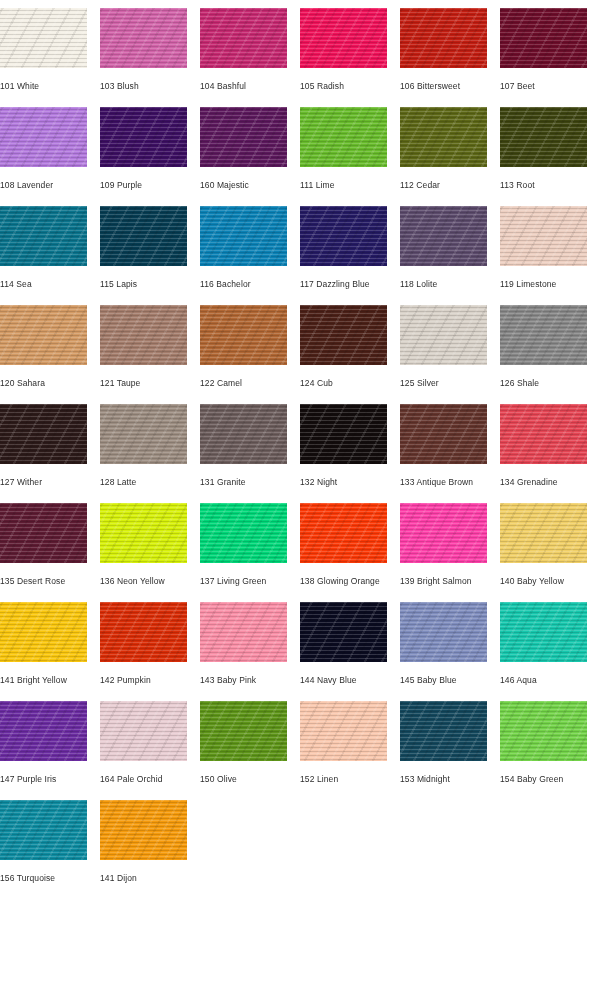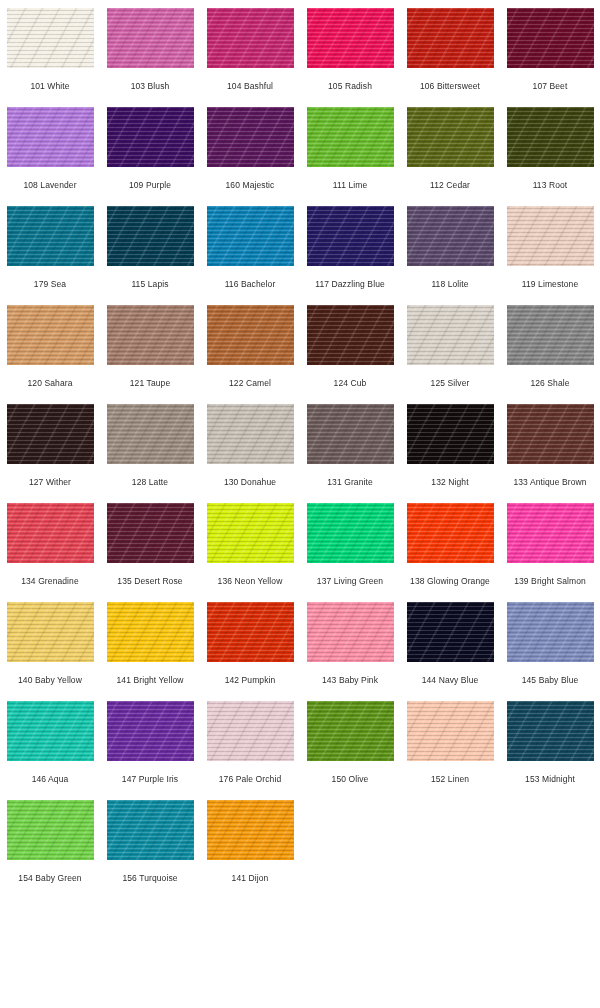--- a/index.html
+++ b/index.html
@@ -24,21 +24,21 @@
     width: 600px;
     padding: 0;
     margin: 0;
     justify-content: start;
   }
   .swatch-cell {
     width: 100px;
     height: 99px;
     display: flex;
     flex-direction: column;
-    align-items: center;
+    align-items: flex-start;
     padding-top: 8px;
   }
   .swatch-cell.empty {
     visibility: hidden;
   }
   .swatch-chip {
     width: 87px;
     height: 60px;
     position: relative;
     overflow: hidden;
@@ -142,21 +142,21 @@
       <div class="swatch-cell">
         <div class="swatch-chip" style="background-color: rgb(92, 102, 22);"></div>
         <div class="swatch-label">112 Cedar</div>
       </div>
       <div class="swatch-cell">
         <div class="swatch-chip" style="background-color: rgb(61, 68, 16);"></div>
         <div class="swatch-label">113 Root</div>
       </div>
       <div class="swatch-cell">
         <div class="swatch-chip" style="background-color: rgb(9, 115, 140);"></div>
-        <div class="swatch-label">179 Sea</div>
+        <div class="swatch-label">114 Sea</div>
       </div>
       <div class="swatch-cell">
         <div class="swatch-chip" style="background-color: rgb(6, 60, 82);"></div>
         <div class="swatch-label">115 Lapis</div>
       </div>
       <div class="swatch-cell">
         <div class="swatch-chip" style="background-color: rgb(10, 129, 181);"></div>
         <div class="swatch-label">116 Bachelor</div>
       </div>
       <div class="swatch-cell">
@@ -197,24 +197,20 @@
       </div>
       <div class="swatch-cell">
         <div class="swatch-chip" style="background-color: rgb(44, 26, 25);"></div>
         <div class="swatch-label">127 Wither</div>
       </div>
       <div class="swatch-cell">
         <div class="swatch-chip" style="background-color: rgb(155, 140, 128);"></div>
         <div class="swatch-label">128 Latte</div>
       </div>
       <div class="swatch-cell">
-        <div class="swatch-chip" style="background-color: rgb(198, 191, 182);"></div>
-        <div class="swatch-label">130 Donahue</div>
-      </div>
-      <div class="swatch-cell">
         <div class="swatch-chip" style="background-color: rgb(107, 92, 91);"></div>
         <div class="swatch-label">131 Granite</div>
       </div>
       <div class="swatch-cell">
         <div class="swatch-chip" style="background-color: rgb(18, 12, 12);"></div>
         <div class="swatch-label">132 Night</div>
       </div>
       <div class="swatch-cell">
         <div class="swatch-chip" style="background-color: rgb(99, 52, 44);"></div>
         <div class="swatch-label">133 Antique Brown</div>
@@ -270,21 +266,21 @@
       <div class="swatch-cell">
         <div class="swatch-chip" style="background-color: rgb(22, 199, 173);"></div>
         <div class="swatch-label">146 Aqua</div>
       </div>
       <div class="swatch-cell">
         <div class="swatch-chip" style="background-color: rgb(106, 43, 160);"></div>
         <div class="swatch-label">147 Purple Iris</div>
       </div>
       <div class="swatch-cell">
         <div class="swatch-chip" style="background-color: rgb(232, 205, 210);"></div>
-        <div class="swatch-label">176 Pale Orchid</div>
+        <div class="swatch-label">164 Pale Orchid</div>
       </div>
       <div class="swatch-cell">
         <div class="swatch-chip" style="background-color: rgb(93, 148, 24);"></div>
         <div class="swatch-label">150 Olive</div>
       </div>
       <div class="swatch-cell">
         <div class="swatch-chip" style="background-color: rgb(249, 200, 174);"></div>
         <div class="swatch-label">152 Linen</div>
       </div>
       <div class="swatch-cell">

